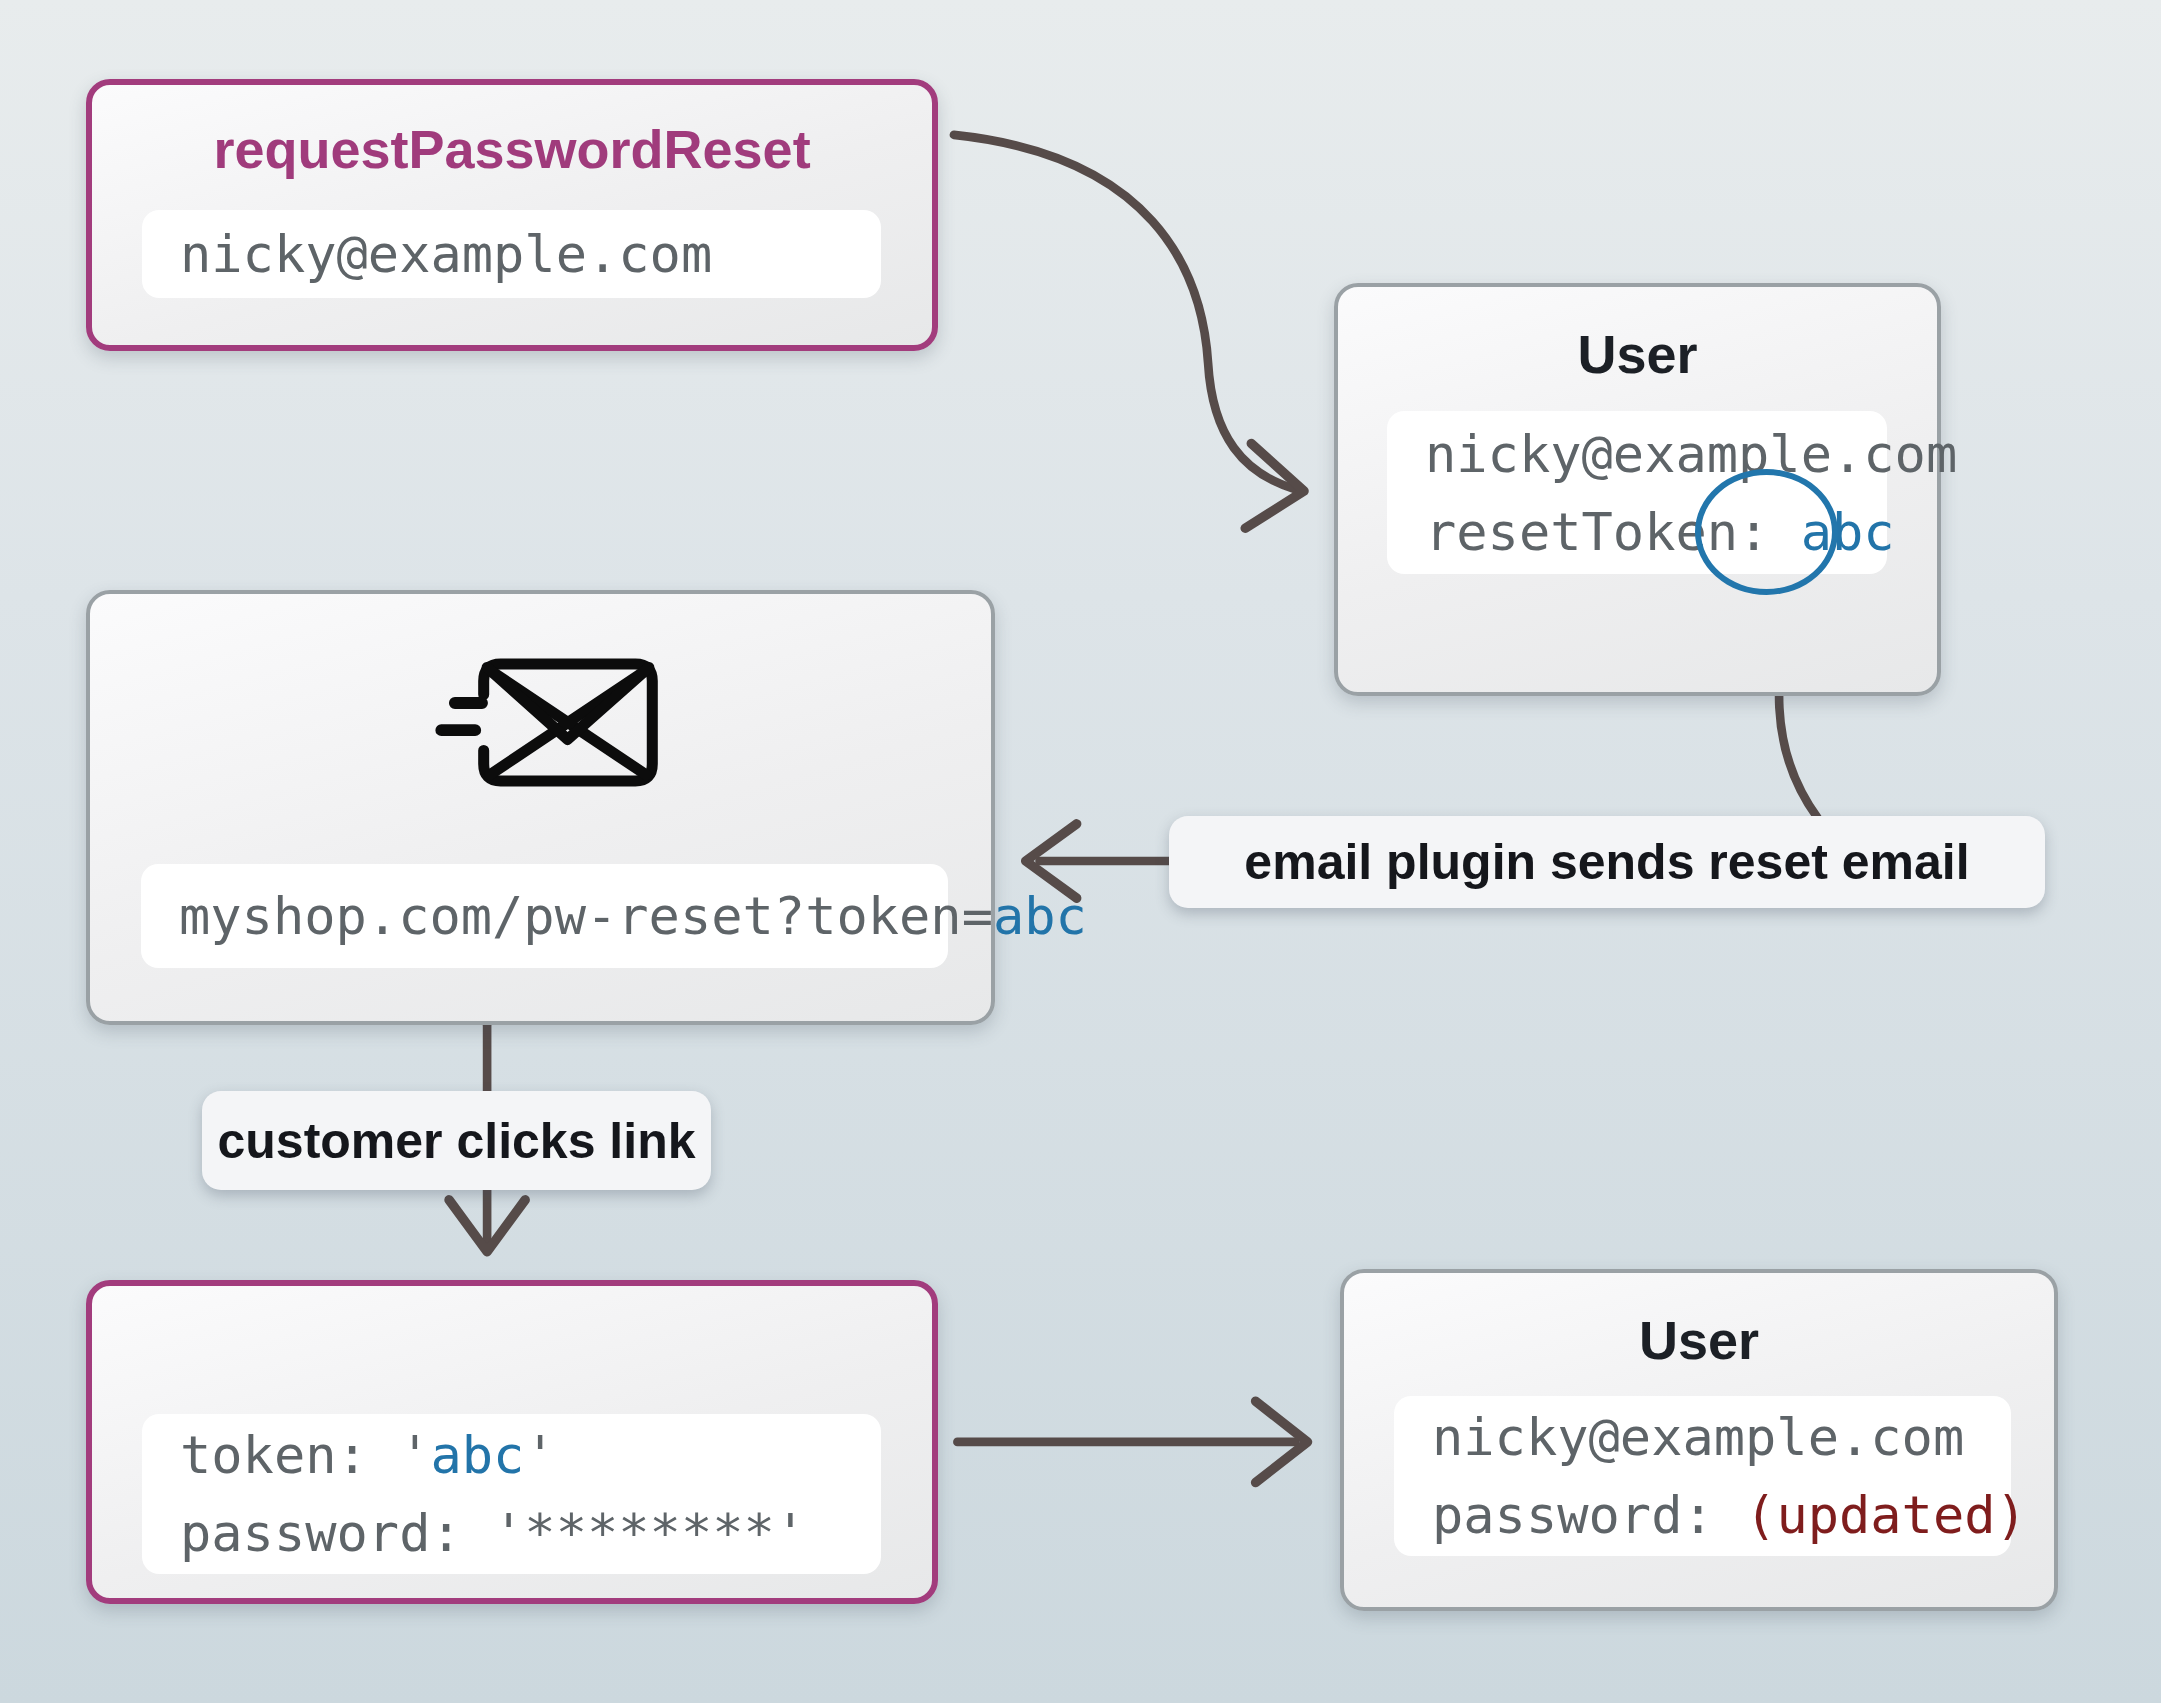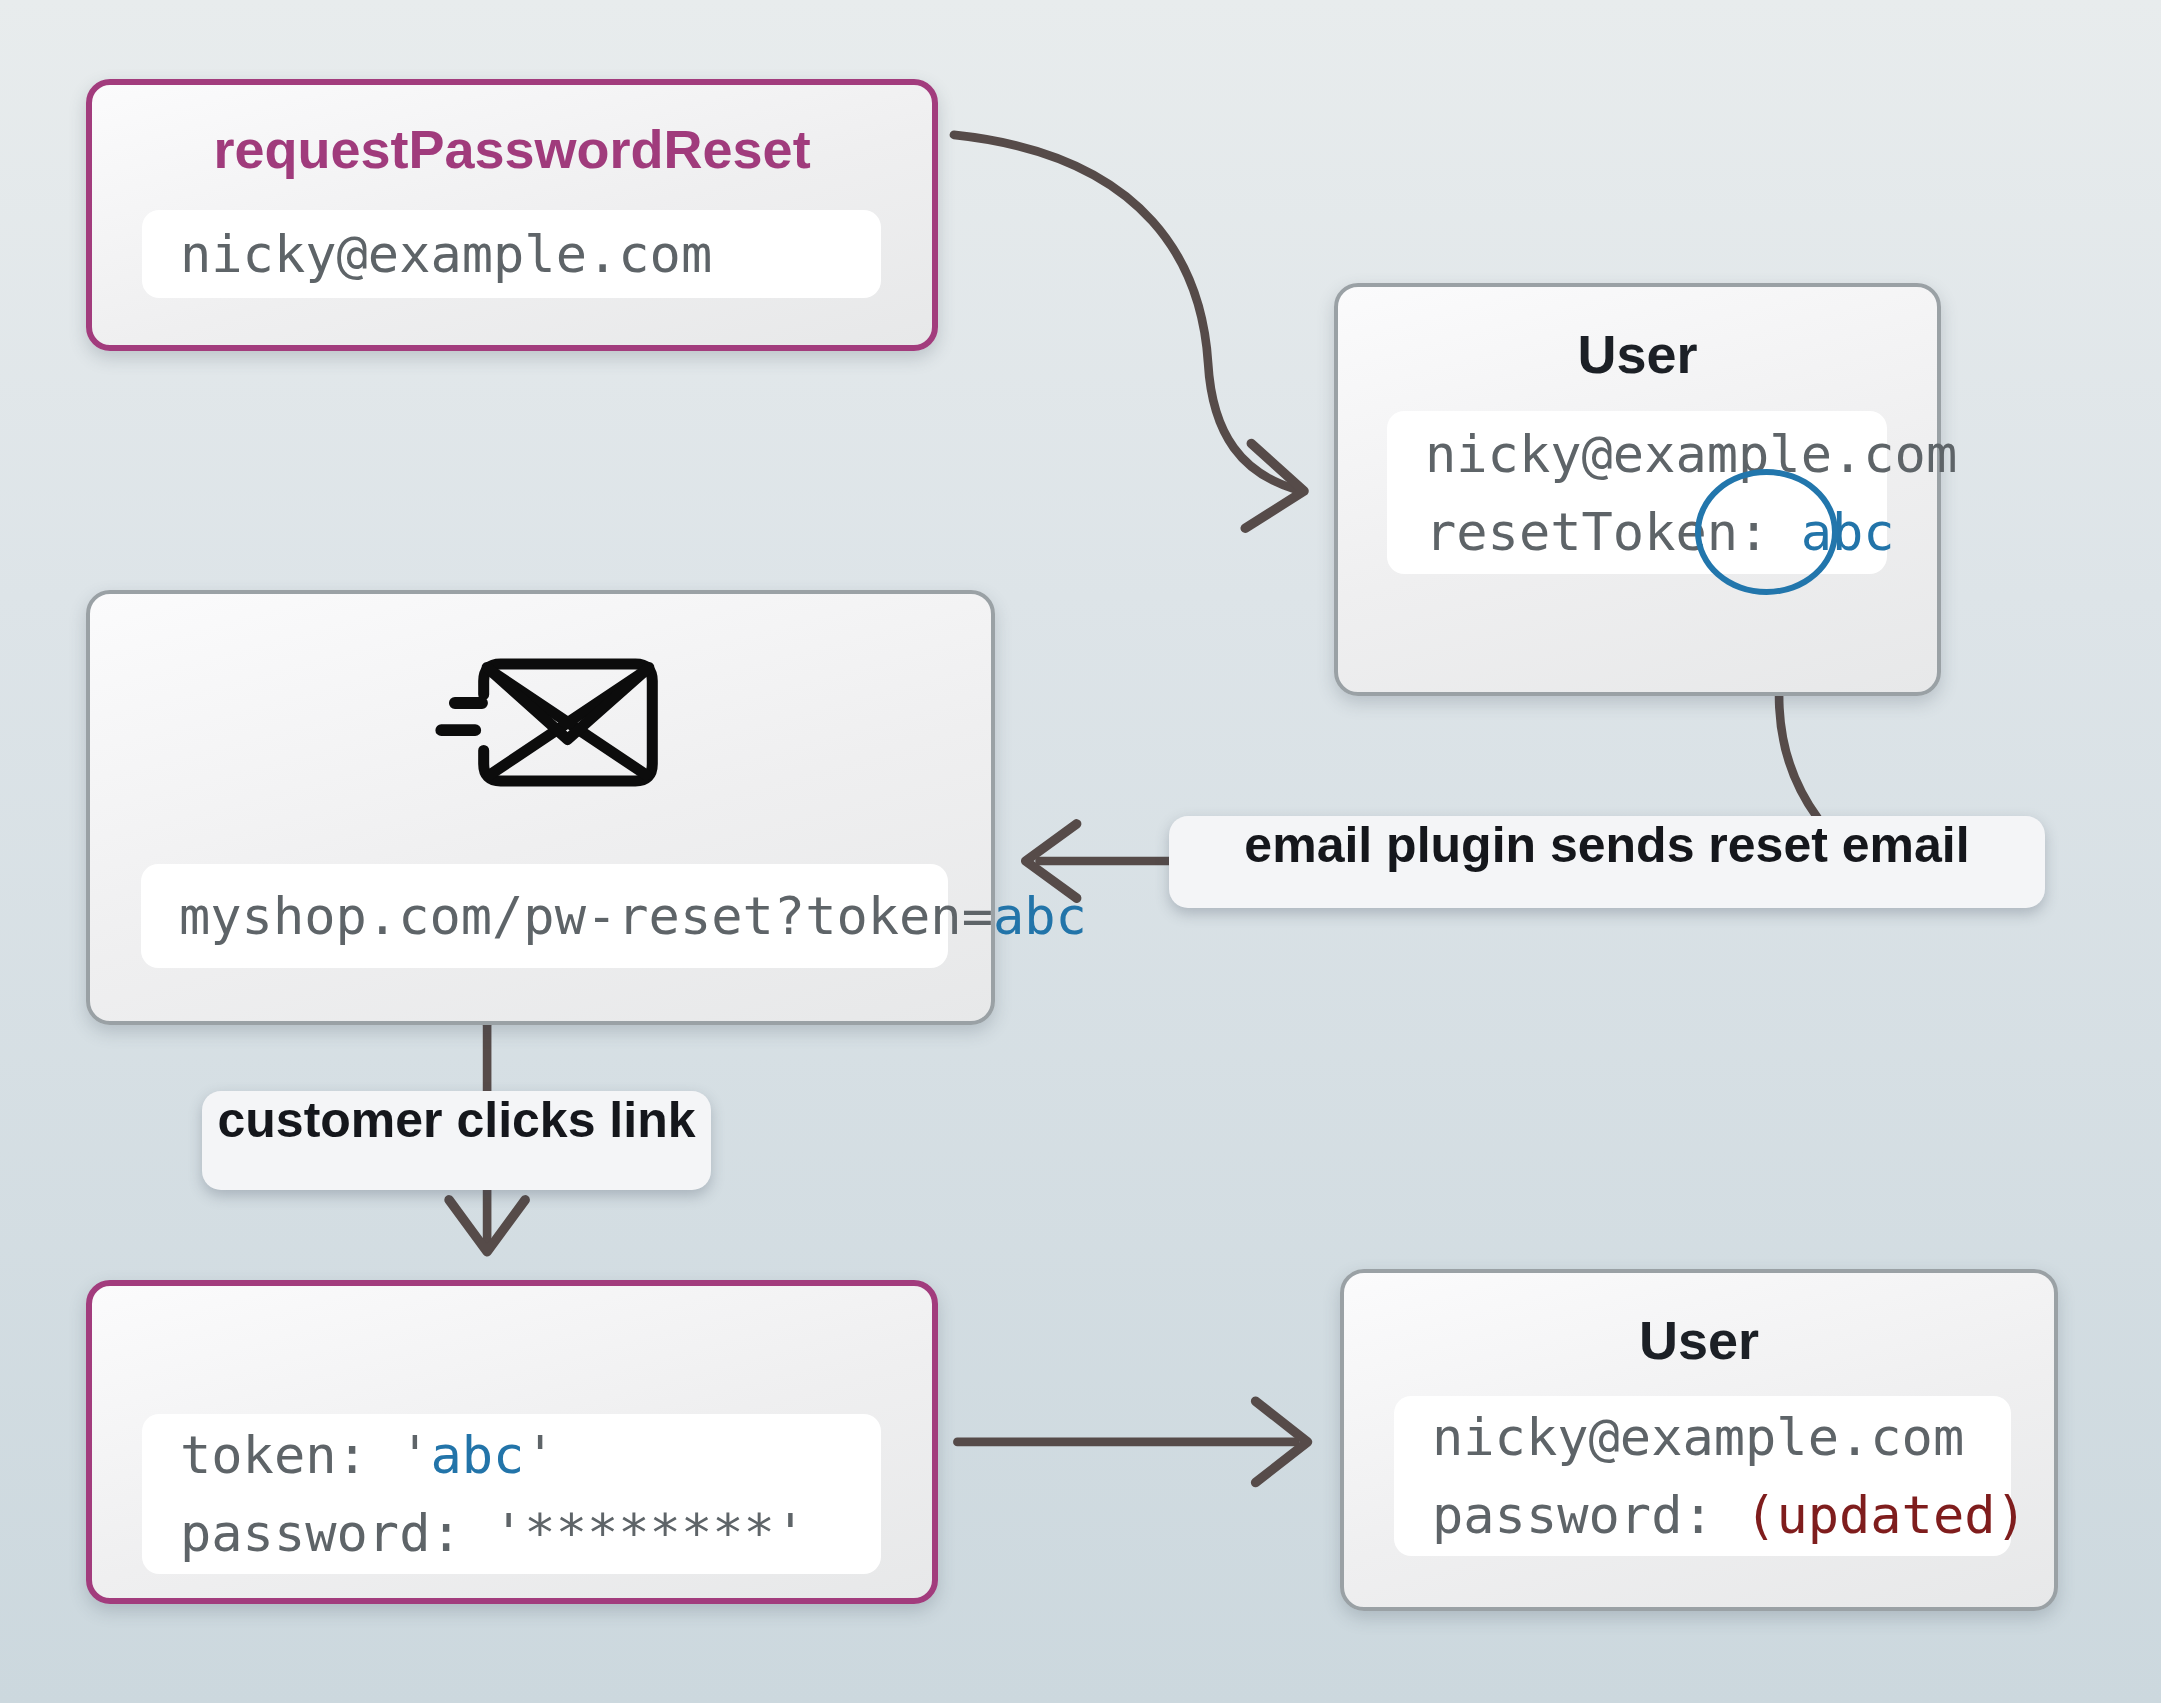--- a/index.html
+++ b/index.html
@@ -49,21 +49,21 @@
     line-height:1.0;
   }
   .tok-blue{color:#2274a9;text-align:center;}
   .tok-green{color:#7f1d1d;}
   
   .action-label{
     position:absolute;
     background:#f4f5f7;
     border-radius:19px;
     box-shadow:0 5.2px 14px rgba(60,72,88,.28);
-    display:flex;align-items:flex-start;justify-content:center;
+    display:flex;align-items:center;justify-content:center;
     font-weight:700;font-size:50px;color:#15171c;
     box-sizing:border-box;
   }
   
   .token-ellipse{
     position:absolute;
     border:6px solid #2276ac;
     border-radius:50%;
     background:transparent;
   }

